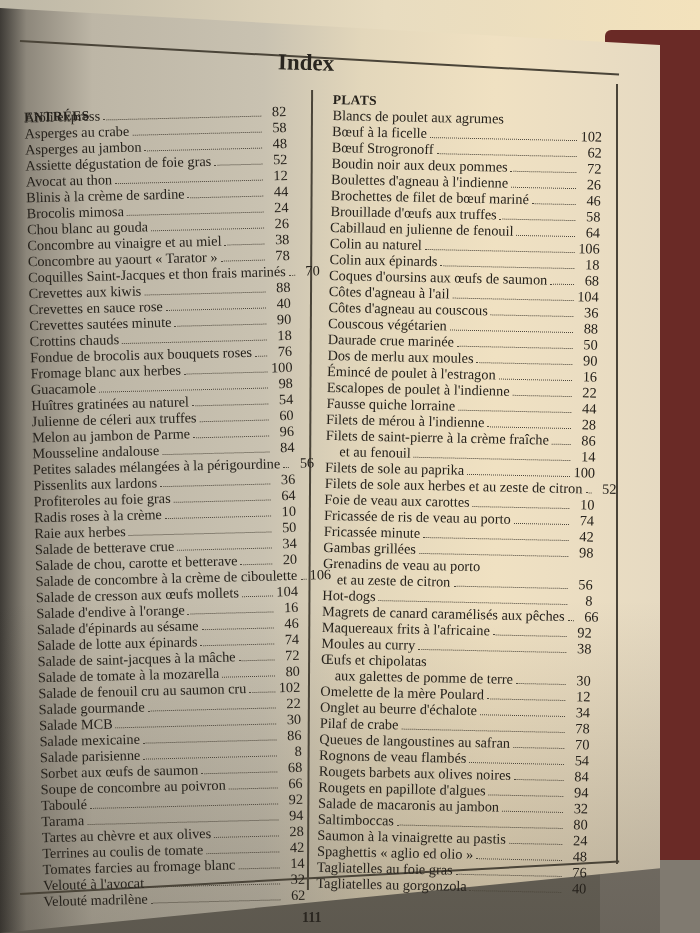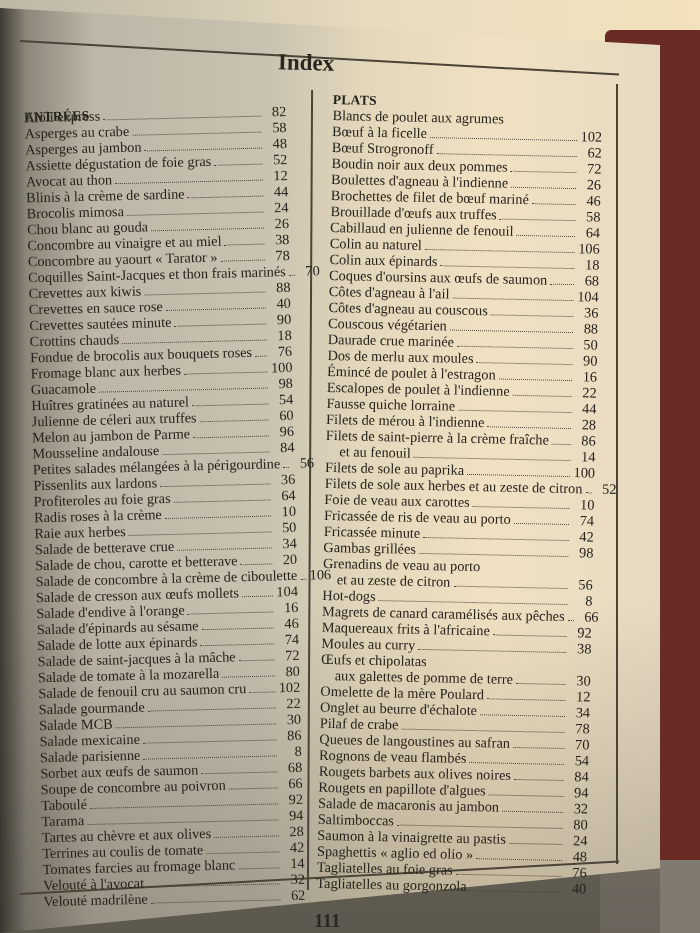--- a/index.html
+++ b/index.html
@@ -43,22 +43,22 @@
   .col-left { left:24px; top:103px; width:262px; transform:rotate(-1.4deg); transform-origin:100% 0; }
   .col-right { left:333px; top:92px; width:270px; transform:rotate(1.2deg); transform-origin:0 0; }
   .section-head { font-weight:bold; font-size:13.5px; letter-spacing:0.3px; }
   .row { display:flex; align-items:baseline; white-space:nowrap; }
   .row .name { flex:0 0 auto; }
   .row .dots { flex:1 1 auto; border-bottom:1.5px dotted #4c463b; margin:0 3px 4px 3px; min-width:6px; }
   .row .num { flex:0 0 auto; text-align:right; min-width:22px; }
   .row.indent .name { padding-left:14px; }
   .row.nodots .dots { border-bottom:none; }
   .page-num {
-    position:absolute; left:314px; top:910px;
-    font-size:19px; font-weight:bold; color:#2a2620;
+    position:absolute; left:302px; top:910px;
+    font-size:14px; font-weight:bold; color:#2a2620;
   }
 </style>
 </head>
 <body>
 
 <div class="backdrop-top"></div>
 <div class="binding"></div>
 <div class="backcover"></div>
 
 <div class="page"></div>

